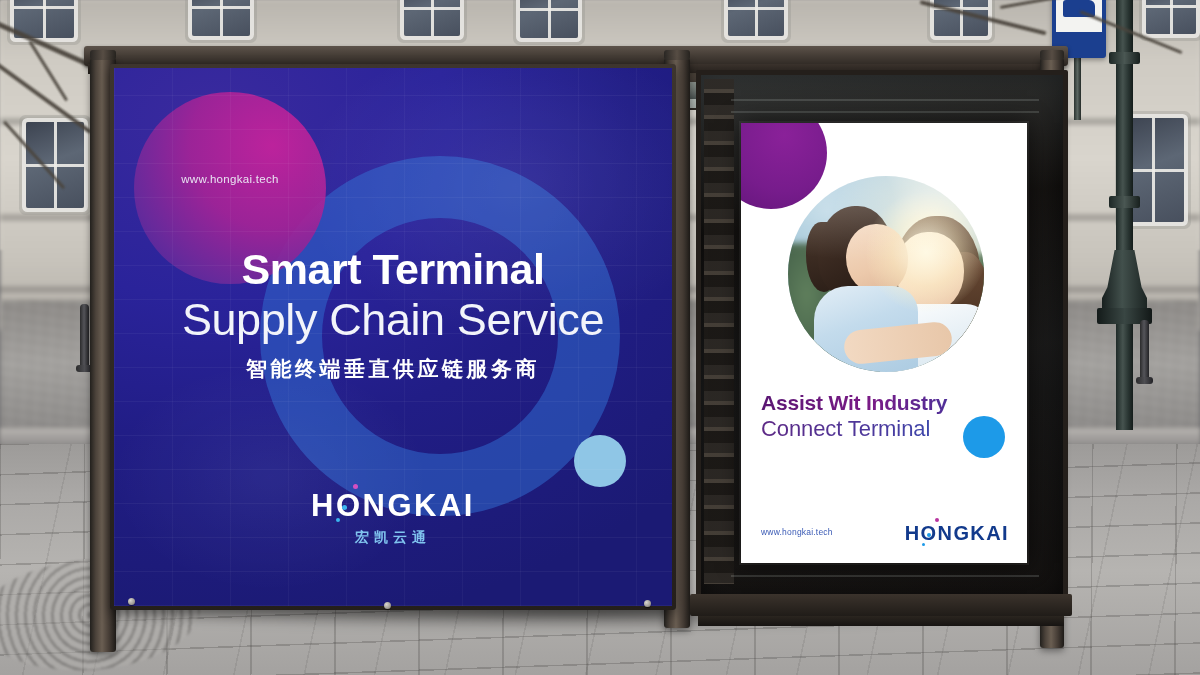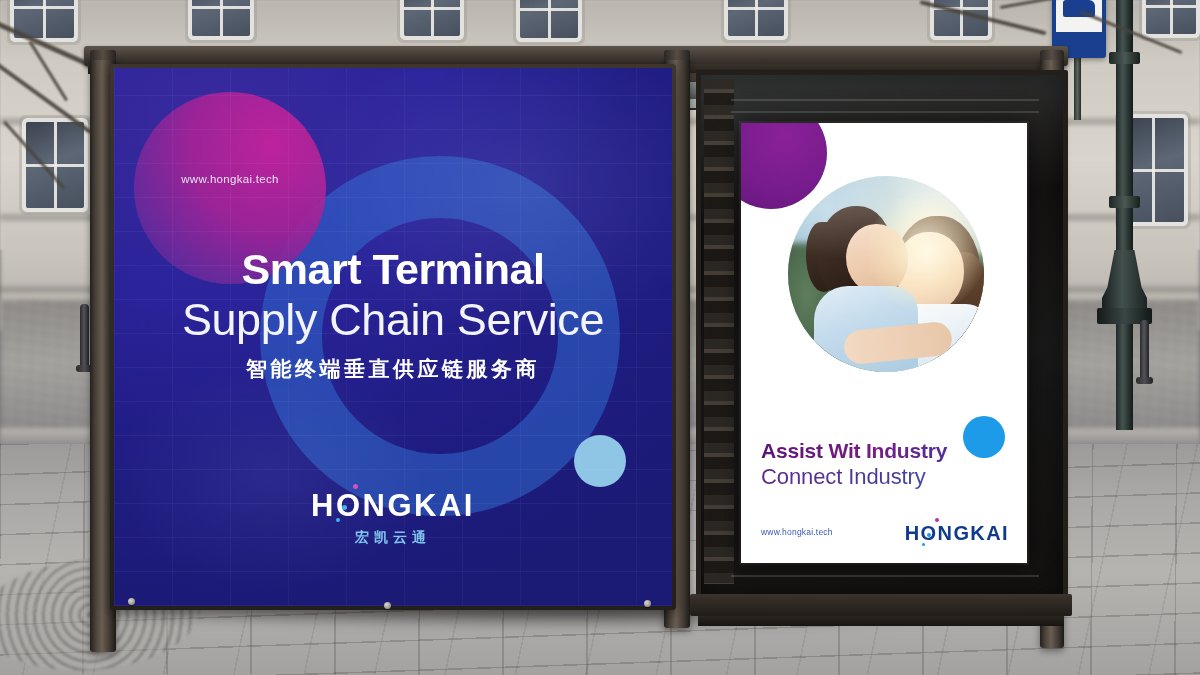--- a/index.html
+++ b/index.html
@@ -252,21 +252,21 @@
   .pc-mom-face { position:absolute; left:108px; top:56px; width:68px; height:80px; border-radius:46% 48% 50% 50%;
     background:linear-gradient(150deg,#fdeedd,#f5d9bf 55%,#e7c3a5); }
   .pc-mom-body { position:absolute; left:92px; top:128px; width:110px; height:80px; border-radius:30px 24px 0 0;
     background:linear-gradient(160deg,#ffffff 0%,#e6eff5 50%,#cfe1ec 100%); }
   .pc-arm { position:absolute; left:56px; top:150px; width:108px; height:34px; border-radius:20px;
     background:linear-gradient(90deg,#f2d9c2,#e8c7a9); transform:rotate(-6deg); }
   .pc-sunflare { position:absolute; left:40%; top:8%; width:120px; height:120px; border-radius:50%;
     background:radial-gradient(circle, rgba(255,250,228,.95) 0%, rgba(255,243,200,.45) 40%, rgba(255,240,190,0) 72%); }
   .pc-haze { position:absolute; inset:0; background:linear-gradient(185deg, rgba(255,255,255,.30) 0%, rgba(255,255,255,0) 45%); }
 
-  .pr-text { position:absolute; left:20px; top:268px; width:244px;margin-top:48px; }
+  .pr-text { position:absolute; left:20px; top:268px; width:244px; }
   .pr-h1 { font-weight:700; font-size:21px; letter-spacing:-.2px;
            background:linear-gradient(90deg,#5a1673 0%, #7a1b86 45%, #2f3fa6 100%);
            -webkit-background-clip:text; background-clip:text; color:transparent; }
   .pr-h2 { font-weight:300; font-size:22px; letter-spacing:-.1px; margin-top:1px;
            background:linear-gradient(90deg,#5e2a86 0%, #4a3a9e 50%, #2b5ec0 100%);
            -webkit-background-clip:text; background-clip:text; color:transparent; }
   .pr-cn { color:#1f2f8e; font-weight:700; font-size:12px; letter-spacing:1.6px; margin-top:7px; }
 
   .pr-bluedot { position:absolute; right:22px; top:293px; width:42px; height:42px; border-radius:50%; background:#1d9ae8; }
 
@@ -434,21 +434,21 @@
           <div class="pc-child-body"></div>
           <div class="pc-arm"></div>
           <div class="pc-sunflare"></div>
           <div class="pc-haze"></div>
         </div>
 
         <div class="pr-bluedot"></div>
 
         <div class="pr-text">
           <div class="pr-h1">Assist Wit Industry</div>
-          <div class="pr-h2">Connect Industry</div>
+          <div class="pr-h2">Connect Terminal</div>
         </div>
 
         <div class="pr-url">www.hongkai.tech</div>
 
         <div class="pr-logo">
           <span class="w">HONGKAI</span>
           <span class="o-dot"></span>
           <span class="nd1"></span>
           <span class="nd2"></span>
         </div>

